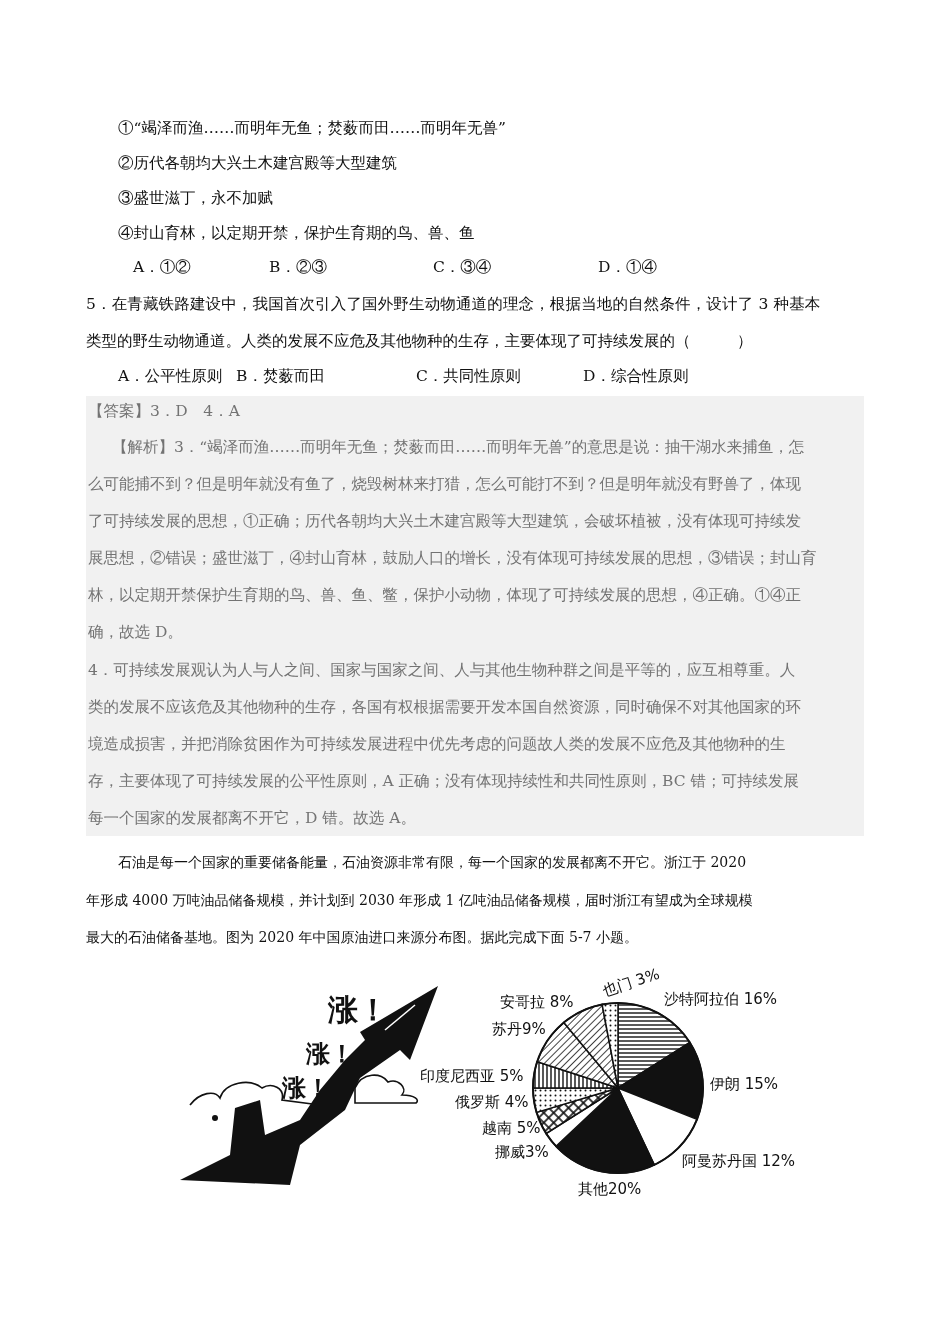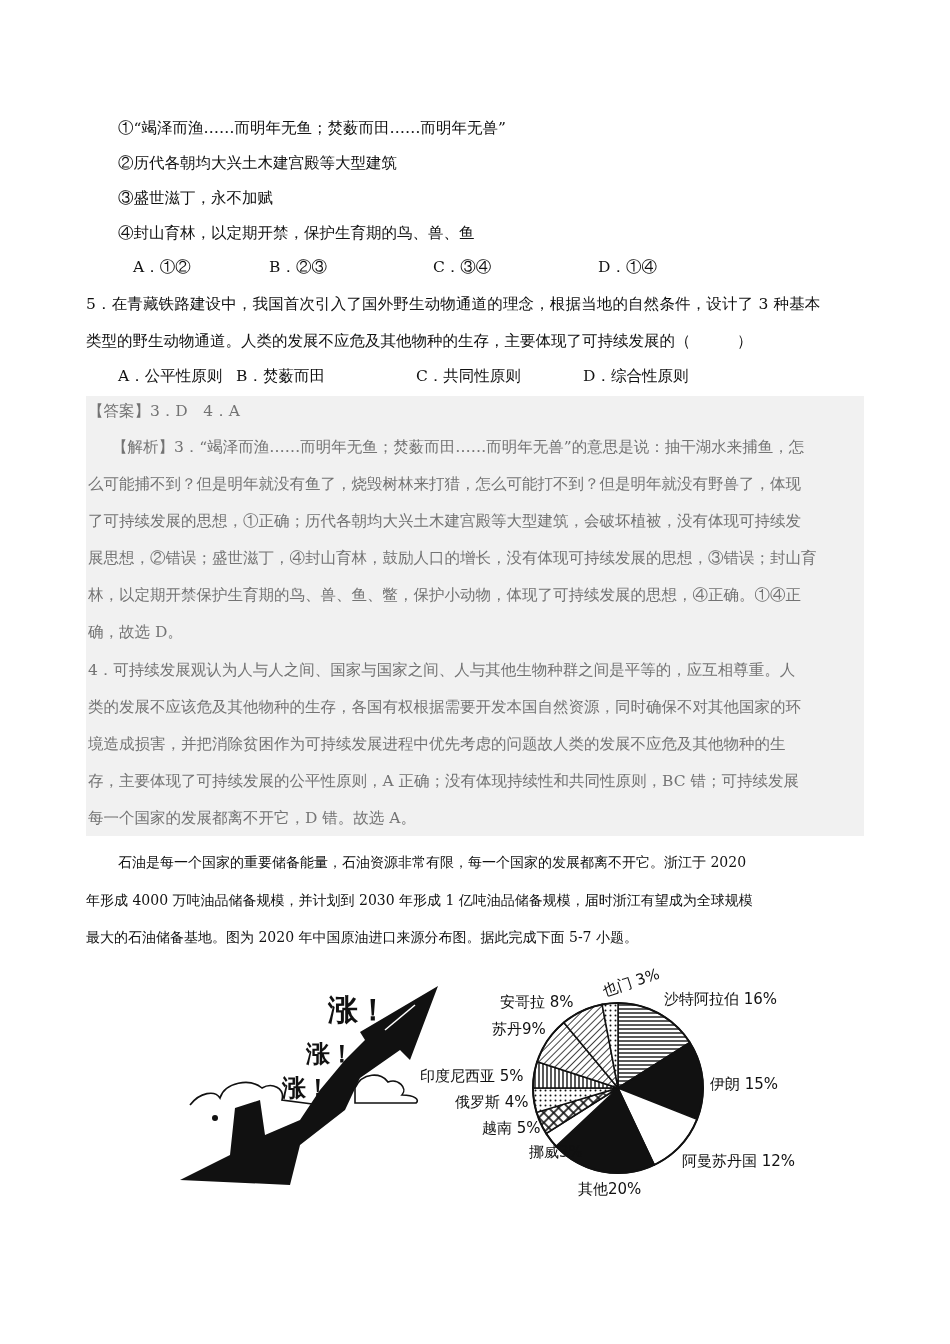--- a/index.html
+++ b/index.html
@@ -124,20 +124,20 @@
     <path d="M0,0 L-54.2,-65.5 A85,85 0 0 1 -15.9,-83.5 Z" fill="url(#dlines)" stroke="#111" stroke-width="1.5"></path>
 
     <path d="M0,0 L-15.9,-83.5 A85,85 0 0 1 0,-85 Z" fill="url(#dots)" stroke="#111" stroke-width="1.5"></path>
     <circle cx="0" cy="0" r="85" fill="none" stroke="#111" stroke-width="2"></circle>
   </svg>
 
   <div class="pie-label" style="left:494px; top:30px;">沙特阿拉伯 16%</div>
   <div class="pie-label" style="left:540px; top:115px;">伊朗 15%</div>
   <div class="pie-label" style="left:512px; top:192px;">阿曼苏丹国 12%</div>
   <div class="pie-label" style="left:408px; top:220px;">其他20%</div>
-  <div class="pie-label" style="left:325px; top:183px;margin-left:34px;">挪威3%</div>
+  <div class="pie-label" style="left:325px; top:183px;">挪威3%</div>
   <div class="pie-label" style="left:312px; top:159px;">越南 5%</div>
   <div class="pie-label" style="left:285px; top:133px;text-align:center;">俄罗斯 4%</div>
   <div class="pie-label" style="left:250px; top:107px;">印度尼西亚 5%</div>
   <div class="pie-label" style="left:322px; top:60px;">苏丹9%</div>
   <div class="pie-label" style="left:330px; top:33px;">安哥拉 8%</div>
   <div class="pie-label" style="left:436px; top:22px; transform:rotate(-18deg); transform-origin:left bottom;">也门 3%</div>
 </div>
 
 </body></html>

